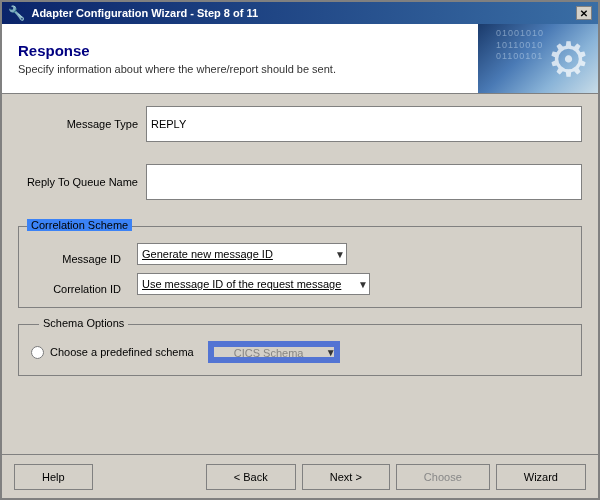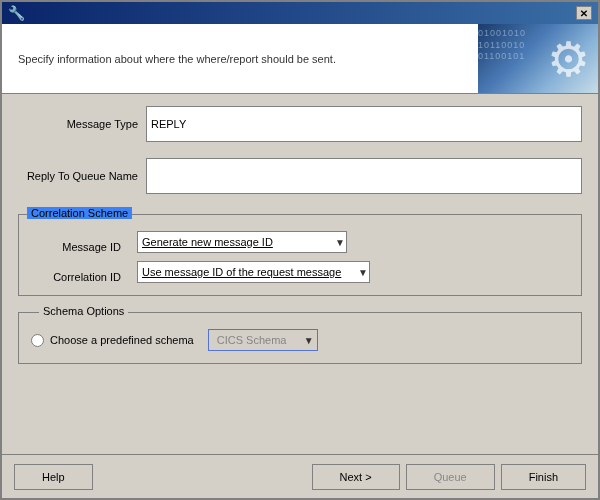--- a/index.html
+++ b/index.html
@@ -98,21 +98,21 @@
       padding: 12px 16px;
       display: flex;
       flex-direction: column;
       gap: 8px;
       overflow: auto;
     }
     .form-row {
       display: flex;
       align-items: center;
       gap: 8px;
-      margin-bottom: 8px;
+      margin-bottom: 14px;
     }
     .form-label {
       width: 120px;
       font-size: 11px;
       color: #000;
       text-align: right;
       flex-shrink: 0;
     }
     .form-input {
       flex: 1;
@@ -210,24 +210,24 @@
       color: #000;
     }
     .schema-dropdown-container {
       display: flex;
       align-items: center;
       position: relative;
       margin-left: 8px;
     }
     .schema-dropdown {
       height: 22px;
-      border: 1px solid #1d4ed8;
-      background: #d4d0c8;
-      font-size: 11px;
-      padding: 0 8px;
+      border: 6px solid #1d4ed8;
+      background: #d4d0c8;
+      font-size: 11px;
+      padding: 0 20px;
       font-family: inherit;
       cursor: pointer;
       appearance: none;
       -webkit-appearance: none;
       padding-right: 18px;
       min-width: 100px;
       color: #666;
     }
     .footer {
       background: #d4d0c8;
@@ -261,39 +261,41 @@
     }
     .btn-disabled {
       color: #888;
       cursor: default;
     }
     .binary-text {
       font-size: 9px;
       color: rgba(200,220,240,0.5);
       position: absolute;
       top: 4px;
-      left: 0;
+      left: 18px;
       letter-spacing: 1px;
       line-height: 1.3;
     }
   </style>
 </head>
 <body>
 
 <div class="window">
 
   <div class="title-bar">
     <div class="title-bar-left">
       <span class="title-icon">🔧</span>
+      <span class="title-text">Adapter Configuration Wizard - Step 8 of 11</span>
     </div>
     <button class="title-close">✕</button>
   </div>
 
   <div class="header-area">
     <div class="header-text-area">
+      <div class="header-title">Response</div>
       <div class="header-subtitle">Specify information about where the where/report should be sent.</div>
     </div>
     <div class="header-image">
       <span class="binary-text">01001010<br>10110010<br>01100101</span>
       <span class="gear-icon-large">⚙</span>
     </div>
   </div>
 
   <div class="content-area">
 
@@ -351,18 +353,19 @@
           <span class="dropdown-arrow" style="right:4px;">▼</span>
         </div>
       </div>
     </div>
 
   </div>
 
   <div class="footer">
     <button class="btn btn-help">Help</button>
     <div class="footer-right">
+      <button class="btn">&lt; Back</button>
       <button class="btn">Next &gt;</button>
-      <button class="btn btn-disabled">Queue</button>
-      <button class="btn">Finish</button>
+      <button class="btn btn-disabled">Choose</button>
+      <button class="btn">Wizard</button>
     </div>
   </div>
 </div>
 
 </body></html>

